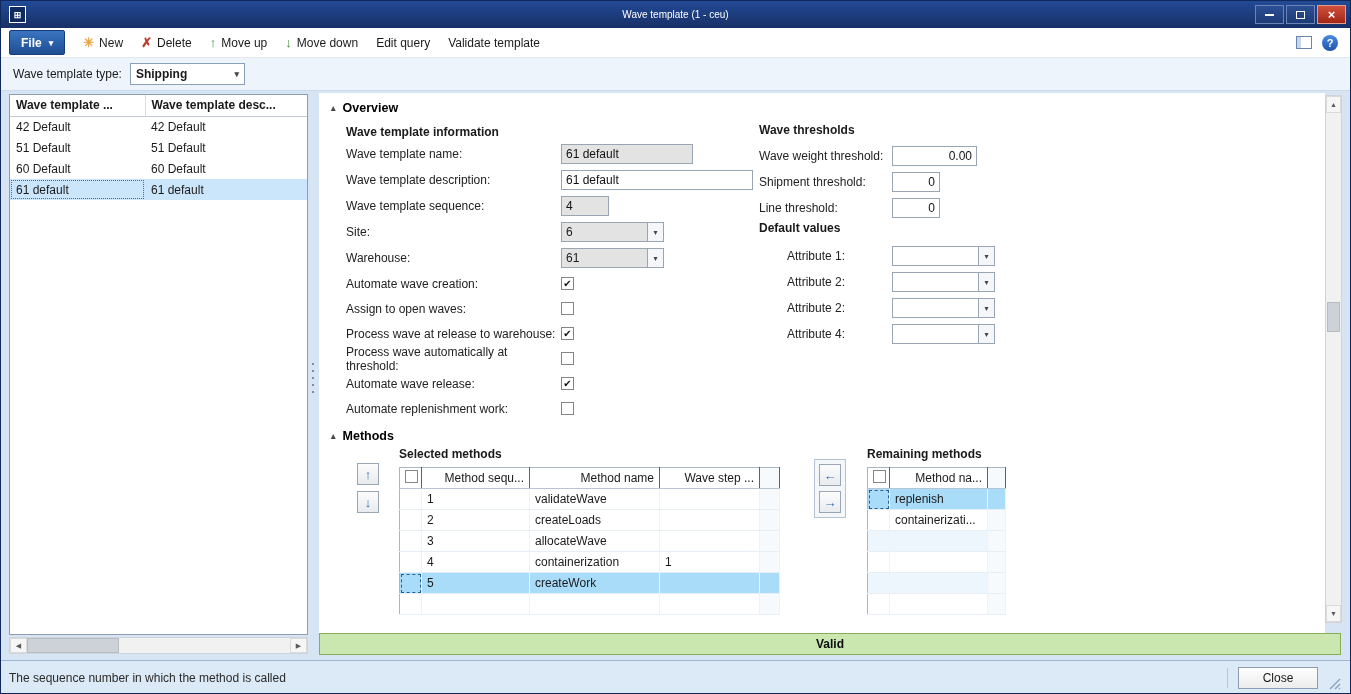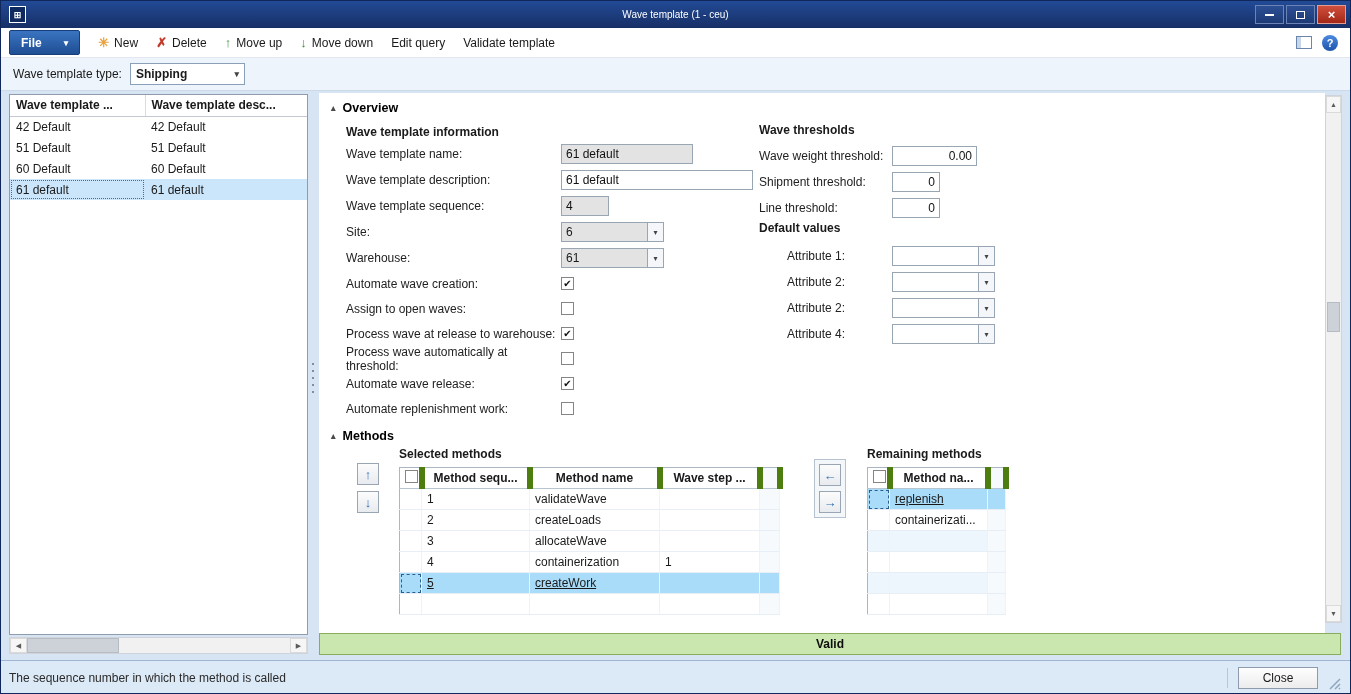--- a/index.html
+++ b/index.html
@@ -21,21 +21,21 @@
   .winbtns { margin-left:auto; display:flex; gap:2px; z-index:2; }
   .wbtn { width:29px; height:19px; border:1px solid #6b83b5; background:linear-gradient(#2c4f95,#1d3a75);
     color:#fff; display:flex; align-items:center; justify-content:center; font-size:11px; line-height:1; }
   .wbtn.close { background:linear-gradient(#d0503d,#a32616); border-color:#e09c8e; font-size:13px; font-weight:bold; }
   .minbar { width:9px; height:2px; background:#fff; display:inline-block; }
   .maxbox { width:9px; height:8px; border:1px solid #fff; display:inline-block; }
 
   
   .toolbar { position:absolute; left:0; top:27px; width:100%; height:30px; background:#fff;
     display:flex; align-items:center; gap:18px; padding:0 8px; border-bottom:1px solid #e4e8ee; }
-  .file-btn { display:flex; align-items:center; gap:22px; height:25px; padding:0 11px;
+  .file-btn { display:flex; align-items:center; gap:7px; height:25px; padding:0 11px;
     background:linear-gradient(#3a74c0,#1f4e94); border:1px solid #173e78; border-radius:2px;
     color:#fff; font-weight:bold; }
   .file-btn .caret { font-size:9px; }
   .titem { display:flex; align-items:center; gap:5px; cursor:default; }
   .ticon { font-size:13px; line-height:1; }
   .ic-new { color:#e8a33d; font-weight:bold; }
   .ic-del { color:#c23a2a; font-weight:bold; }
   .ic-up, .ic-dn { color:#3e8c3e; font-weight:bold; font-size:13px; }
   .tright { margin-left:auto; display:flex; align-items:center; gap:10px; padding-right:4px; }
   .helpicon { width:16px; height:16px; border-radius:50%; background:linear-gradient(#4b8ae0,#1d55ab);
@@ -87,26 +87,26 @@
   .combo .cval { width:86px; border:1px solid #98a5b3; border-right:none; background:#fff;
     padding:1px 4px; display:flex; align-items:center; overflow:hidden; }
   .combo.dis .cval { background:#e3e3e3; }
   .combo .cbtn { width:17px; border:1px solid #98a5b3; background:#f4f6f9; color:#444;
     display:flex; align-items:center; justify-content:center; font-size:8px; }
   .cb { width:13px; height:13px; border:1px solid #808archa0; border:1px solid #858585; background:#fff;
     display:inline-flex; align-items:center; justify-content:center; font-size:10px; color:#111; line-height:1; }
 
   
   .mtable { border-collapse:collapse; table-layout:fixed; background:#fff; border:1px solid #aab6c2; }
-  .mtable th { font-weight:bold; text-align:center; padding:2px 5px; height:21px; background:#fff;
-    border-bottom:1px solid #b7c4d1; border-right:6px solid #4d7c0f; overflow:hidden; white-space:nowrap; }
+  .mtable th { font-weight:normal; text-align:right; padding:2px 5px; height:21px; background:#fff;
+    border-bottom:1px solid #b7c4d1; border-right:1px solid #4d7c0f; overflow:hidden; white-space:nowrap; }
   .mtable td { padding:2px 5px; height:21px; border-bottom:1px solid #e7eef5; border-right:1px solid #eef3f8;
     overflow:hidden; white-space:nowrap; }
   .mtable td.gut, .mtable th.gut { background:#f6fafd; }
-  .mtable tr.sel td { background:#a8dcf8;text-decoration:underline; }
+  .mtable tr.sel td { background:#a8dcf8; }
   .mtable tr.sel td:first-child { outline:1px dashed #2c5d8f; outline-offset:-2px; }
   .mtable tr.stripe td { background:#eef6fd; }
   .mtable tr.stripe td.gut { background:#f6fafd; }
   .sqbtn { width:22px; height:22px; border:1px solid #9aa6b4; background:linear-gradient(#fcfcfc,#e8ebef);
     color:#2d6db5; font-weight:bold; font-size:13px; display:flex; align-items:center; justify-content:center; }
   .arrbox { position:absolute; display:flex; flex-direction:column; gap:5px; padding:4px;
     border:1px solid #b6c2cf; background:#f4f7fa; }
 
   
   .valid { position:absolute; left:318px; top:632px; width:1022px; height:22px;

